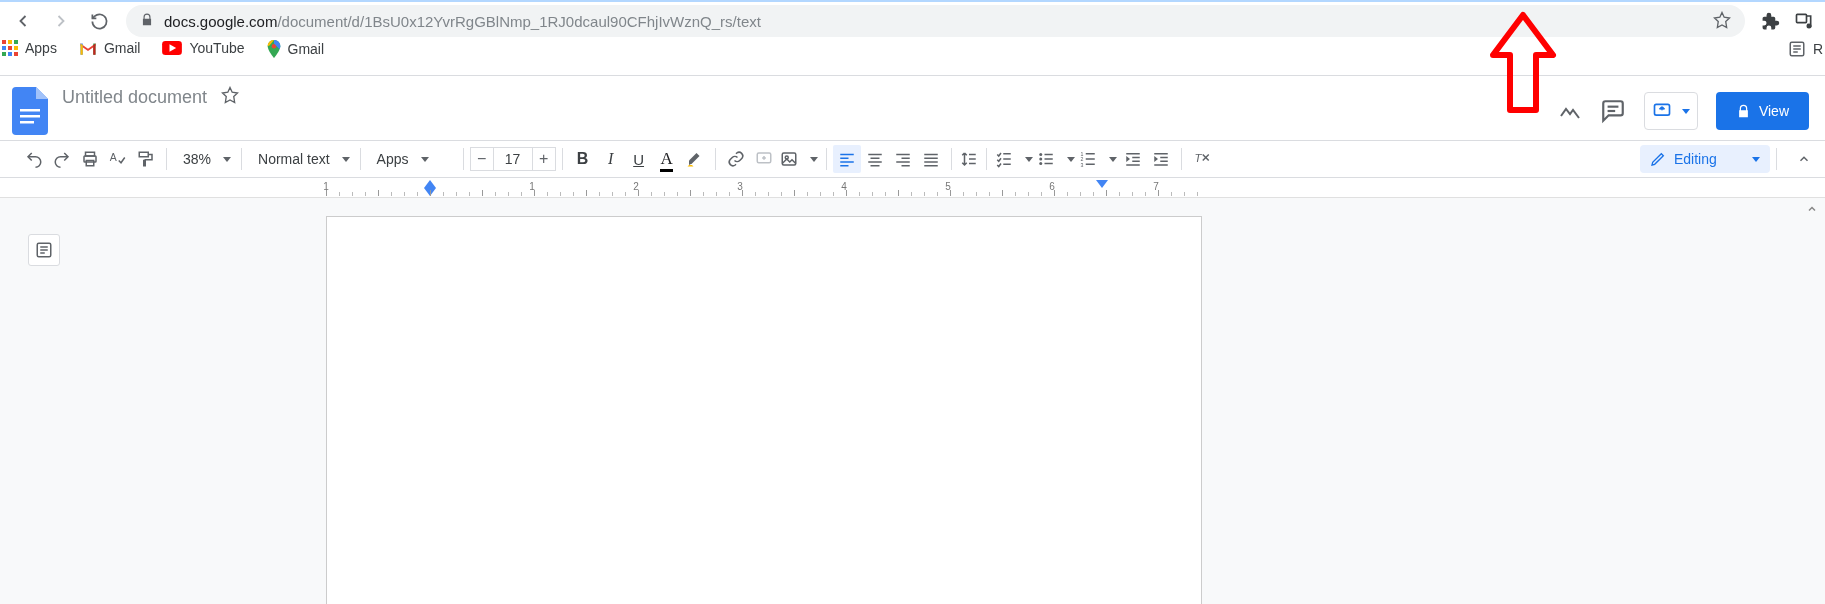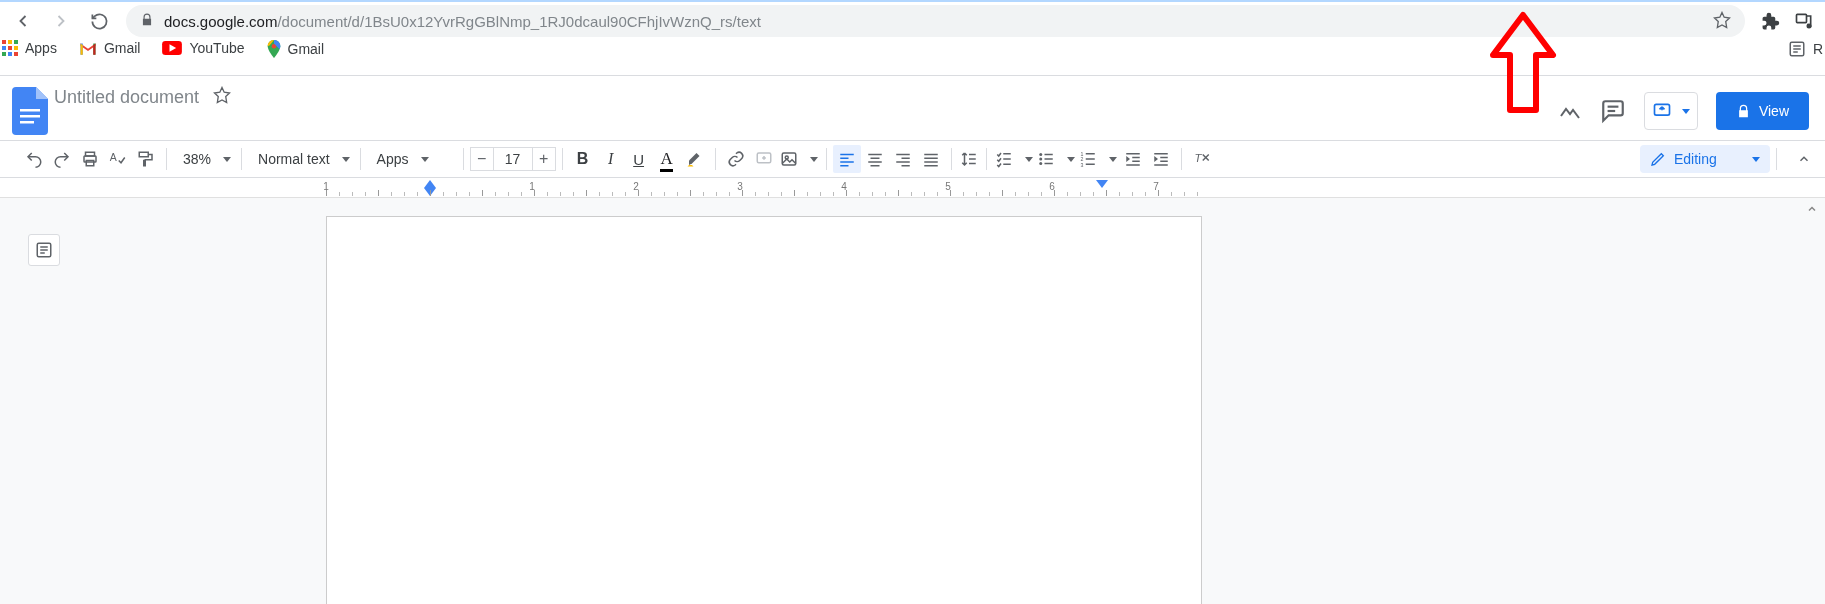--- a/index.html
+++ b/index.html
@@ -67,21 +67,21 @@
     display:flex; align-items:flex-start;
     padding:8px 0 0 6px; height:64px;
   }
   .docs-logo {
     width:40px; height:54px;
     display:flex; align-items:center; justify-content:center;
     margin:0 4px;
   }
   .title-area { display:flex; flex-direction:column; }
   .title-row { display:flex; align-items:center; gap:14px; height:26px; }
-  .doc-title { font-size:18px; color:#80868b; letter-spacing:0; }
+  .doc-title { font-size:18px; color:#80868b; letter-spacing:0;margin-left:8px; }
   .star-title { color:#5f6368; }
   .menu-row { display:flex; gap:2px; font-size:15px; color:#202124; margin-top:4px; }
   .menu-row span { padding:4px 8px; border-radius:4px; }
 
   .hdr-right {
     margin-left:auto; display:flex; align-items:center;
     gap:18px; padding-right:16px; height:54px;
   }
   .hdr-icon { color:#5f6368; display:flex; align-items:center; justify-content:center; }
   .present-btn {

